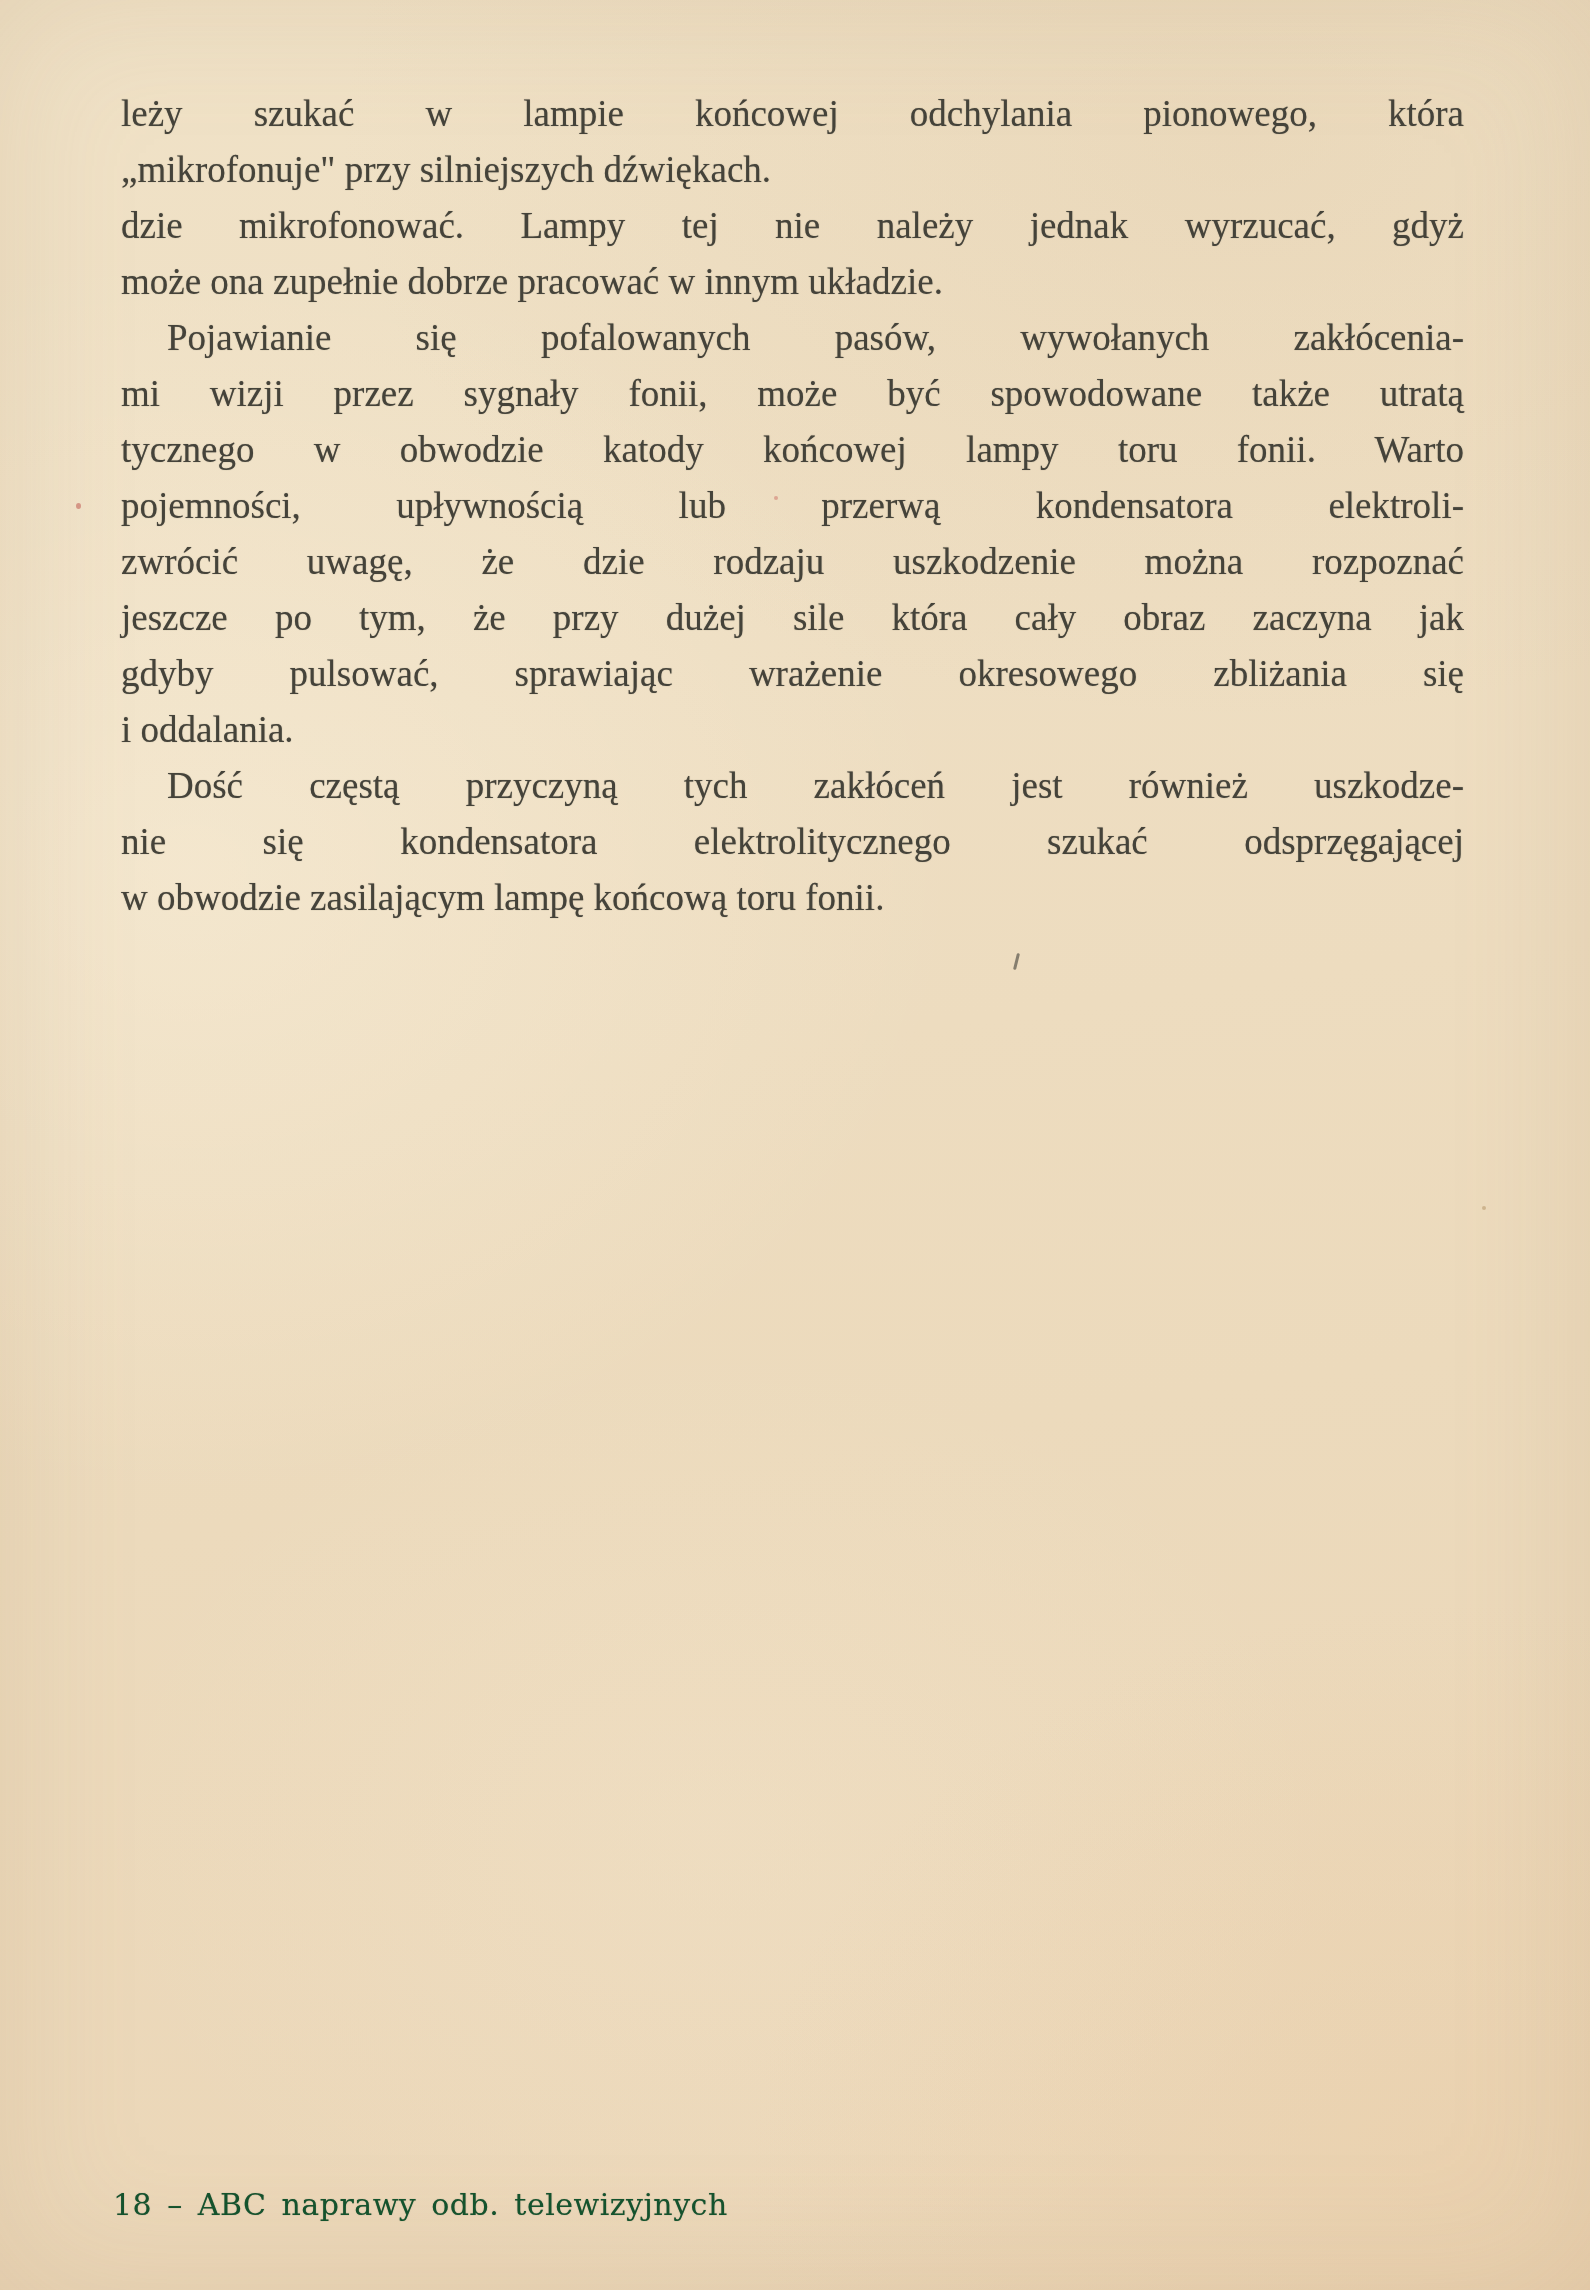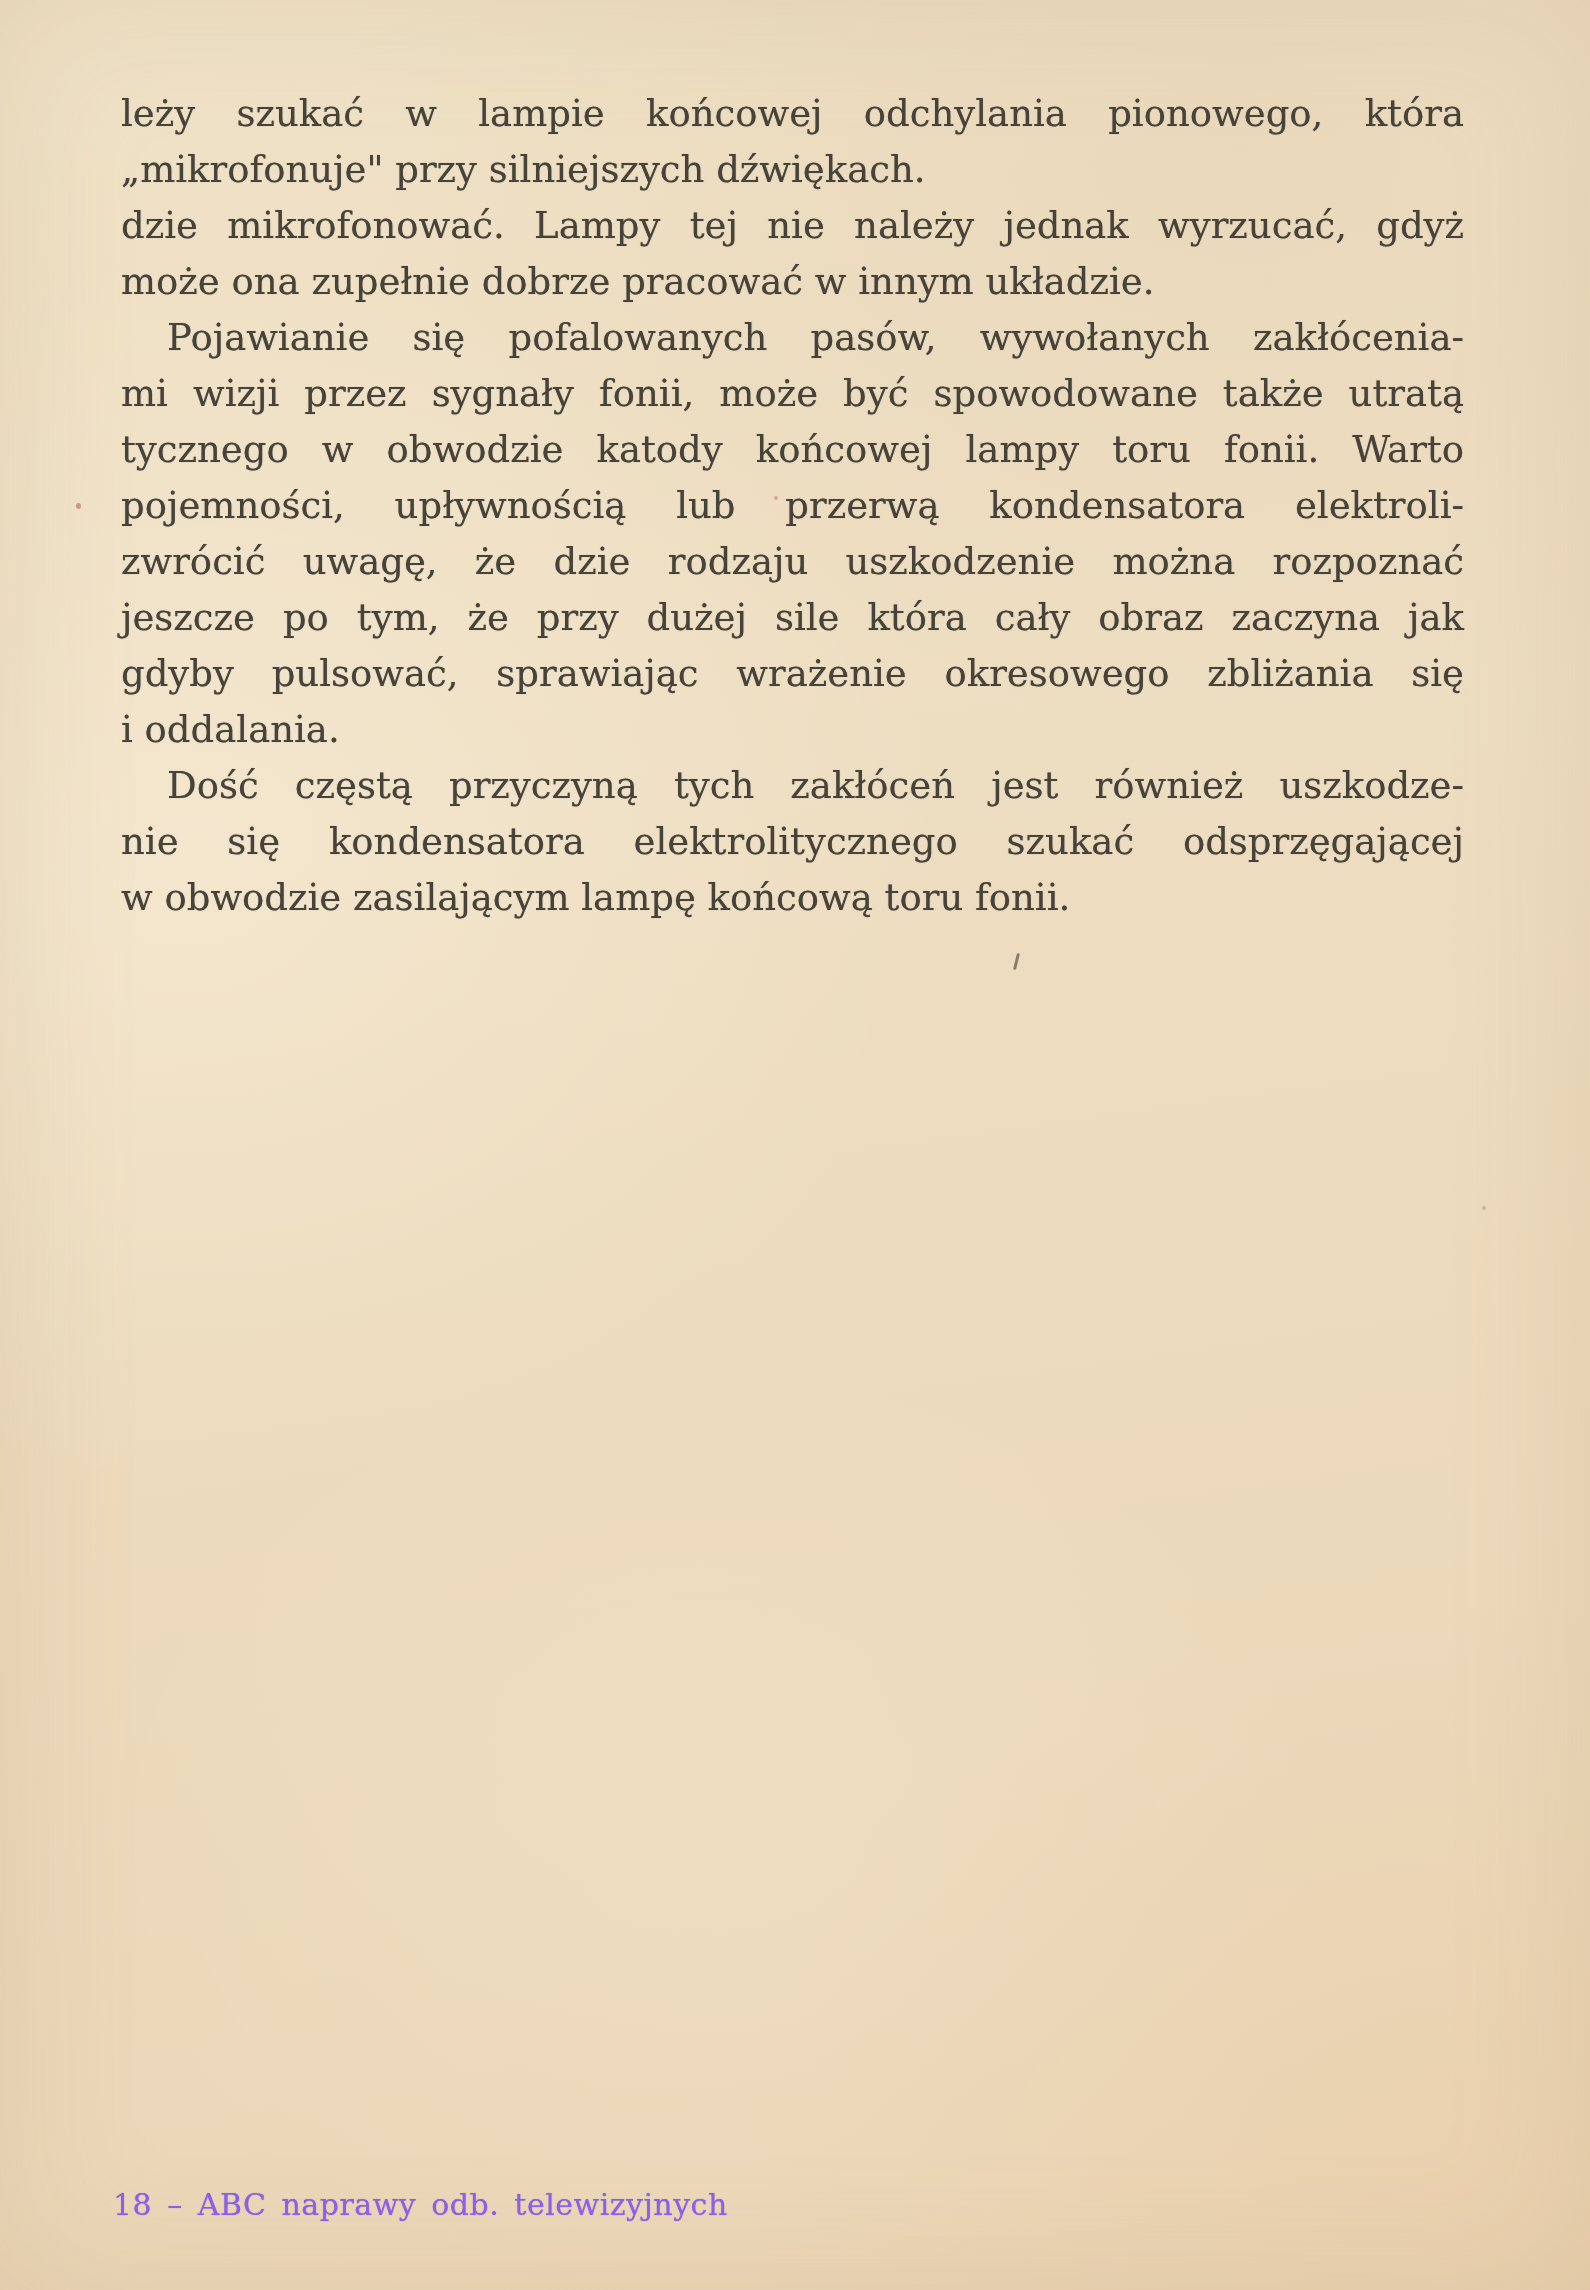--- a/index.html
+++ b/index.html
@@ -18,26 +18,27 @@
     position: absolute; inset: 0; pointer-events: none;
     box-shadow: inset 0 0 139px rgba(170,140,100,0.18);
   }
   .text-block {
     position: absolute; left: 121px; top: 86px; width: 1343px;
     color: #45433a; font-size: 37px; line-height: 56px;
   }
   .line {
     text-align: justify; text-align-last: justify;
     text-shadow: 0 0 1px rgba(69,67,58,0.5);
+    font-family: Liberation Serif, serif;
   }
   .line.para-end { text-align: left; text-align-last: left; }
   .line.indent { text-indent: 46px; }
   .footer-line {
     position: absolute; left: 113px; top: 2187px;
-    font-size: 30px; color: #8b5cf6;
+    font-size: 30px; color: #14532d;
     letter-spacing: 0.5px; word-spacing: 5px;
     text-shadow: 0 0 1px rgba(74,71,61,0.5);
   }
   .stray-mark {
     position: absolute; left: 1015px; top: 953px;
     width: 3px; height: 17px; background: #6b665a;
     border-radius: 2px; transform: rotate(14deg); opacity: 0.8;
   }
   .speck { position: absolute; border-radius: 50%; }
   .speck.s1 { left: 76px;  top: 503px;  width: 5px; height: 6px; background: #c05a50; opacity: 0.55; }

